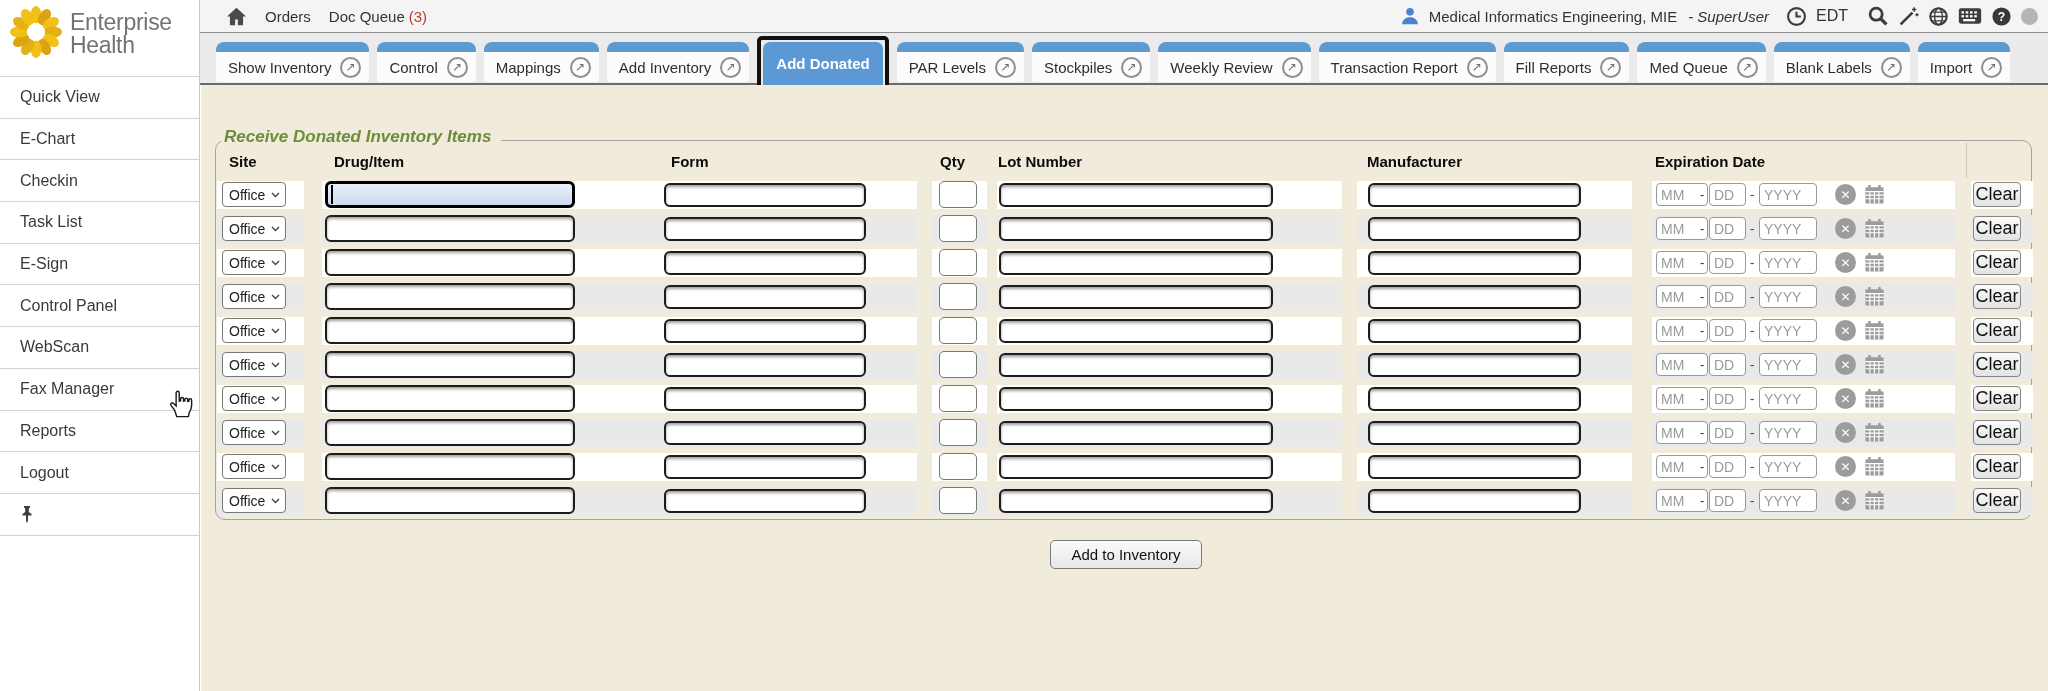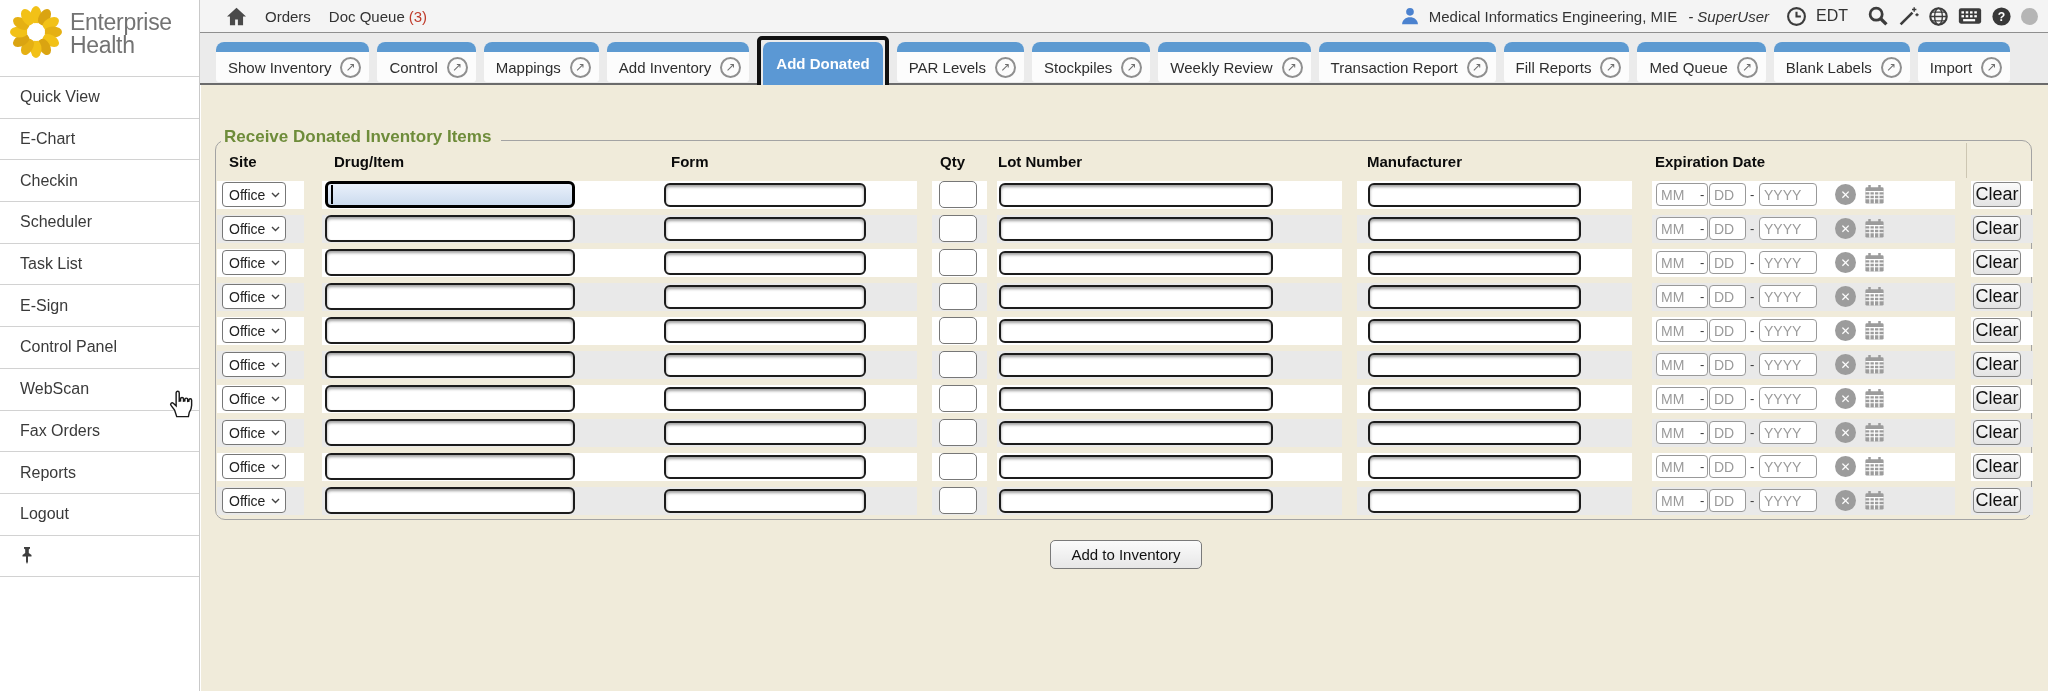--- a/index.html
+++ b/index.html
@@ -47,21 +47,21 @@
             font-size:12px; color:#6f6f6f; font-family:"DejaVu Sans", sans-serif; }
   .tabwrap.sel { border:4px solid #101010; border-radius:5px; padding:2px; margin-top:-6px; background:#ebebeb; }
   .tabwrap.sel .tab { background:#5b98d4; height:56px; border-radius:7px 7px 4px 4px; }
   .tabwrap.sel .tbody { height:42px; padding:0 13px; }
   .tabwrap.sel .tlabel { color:#fff; font-weight:bold; }
   
   #main { position:absolute; left:201px; top:85px; width:1847px; height:606px; background:#f0ebda; }
   .fieldset { position:absolute; left:14px; top:55px; width:1817px; height:380px;
               border:1px solid #a3a3a3; border-radius:10px; }
   .legend { position:absolute; left:5px; top:-14px; background:#f0ebda;
-            padding:0 10px 0 3px; font-size:17px; font-weight:bold; color:#6e8c3a; white-space:nowrap; }
+            padding:0 10px 0 3px; font-size:17px; font-weight:bold; color:#6e8c3a; white-space:nowrap;font-style:italic; }
   .hdr { position:absolute; top:12px; font-size:15px; font-weight:bold; color:#0b0b0b; white-space:nowrap; }
   .h-site{left:13px} .h-drug{left:118px} .h-form{left:455px} .h-qty{left:724px}
   .h-lot{left:782px} .h-mfr{left:1151px} .h-exp{left:1439px}
   .clear-sep { position:absolute; left:1750px; top:2px; height:35px; width:1px; background:#cdc6b2; }
   
   .row { position:absolute; left:1px; width:1815px; height:28px; }
   .row.w { --rowbg:#ffffff; } .row.g { --rowbg:#e9e9e9; }
   .band { position:absolute; top:0; height:28px; background:var(--rowbg); }
   .bA{left:0;width:87px} .bB{left:105px;width:595px} .bC{left:715px;width:55px}
   .bD{left:780px;width:345px} .bE{left:1140px;width:275px} .bF{left:1435px;width:303px}
@@ -160,36 +160,33 @@
       <div class="sitem">
     <span class="slabel">Quick View</span>
   </div>
       <div class="sitem">
     <span class="slabel">E-Chart</span>
   </div>
       <div class="sitem">
     <span class="slabel">Checkin</span>
   </div>
       <div class="sitem">
-    <span class="slabel">Scheduler</span>
-  </div>
-      <div class="sitem">
     <span class="slabel">Task List</span>
   </div>
       <div class="sitem">
     <span class="slabel">E-Sign</span>
   </div>
       <div class="sitem">
     <span class="slabel">Control Panel</span>
   </div>
       <div class="sitem">
     <span class="slabel">WebScan</span>
   </div>
       <div class="sitem">
-    <span class="slabel">Fax Orders</span>
+    <span class="slabel">Fax Manager</span>
   </div>
       <div class="sitem">
     <span class="slabel">Reports</span>
   </div>
       <div class="sitem">
     <span class="slabel">Logout</span>
   </div>
       <div class="sitem pin">
         <span style="display:flex">
           <svg width="14" height="17" viewBox="0 0 14 17">

